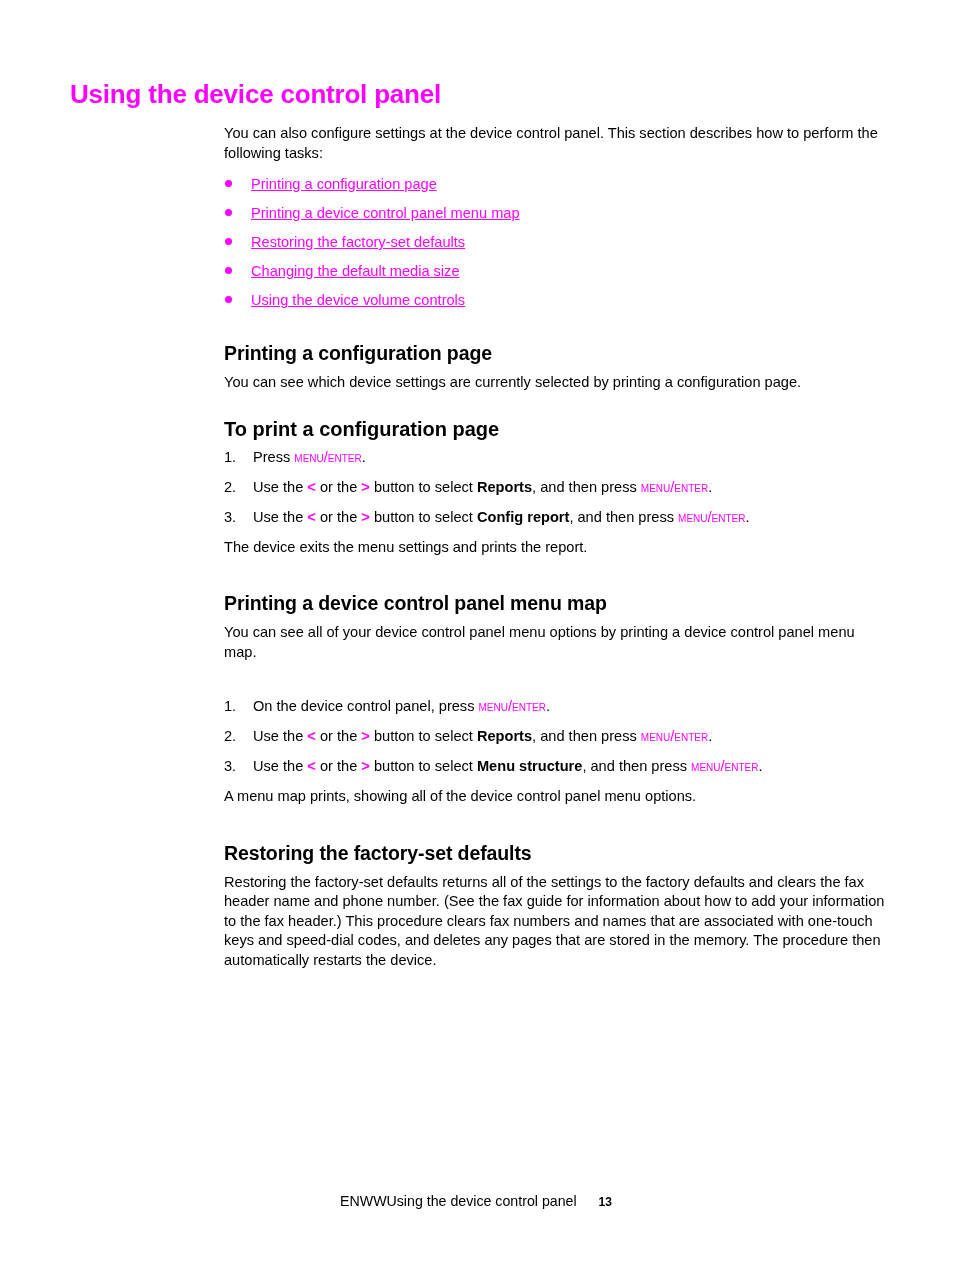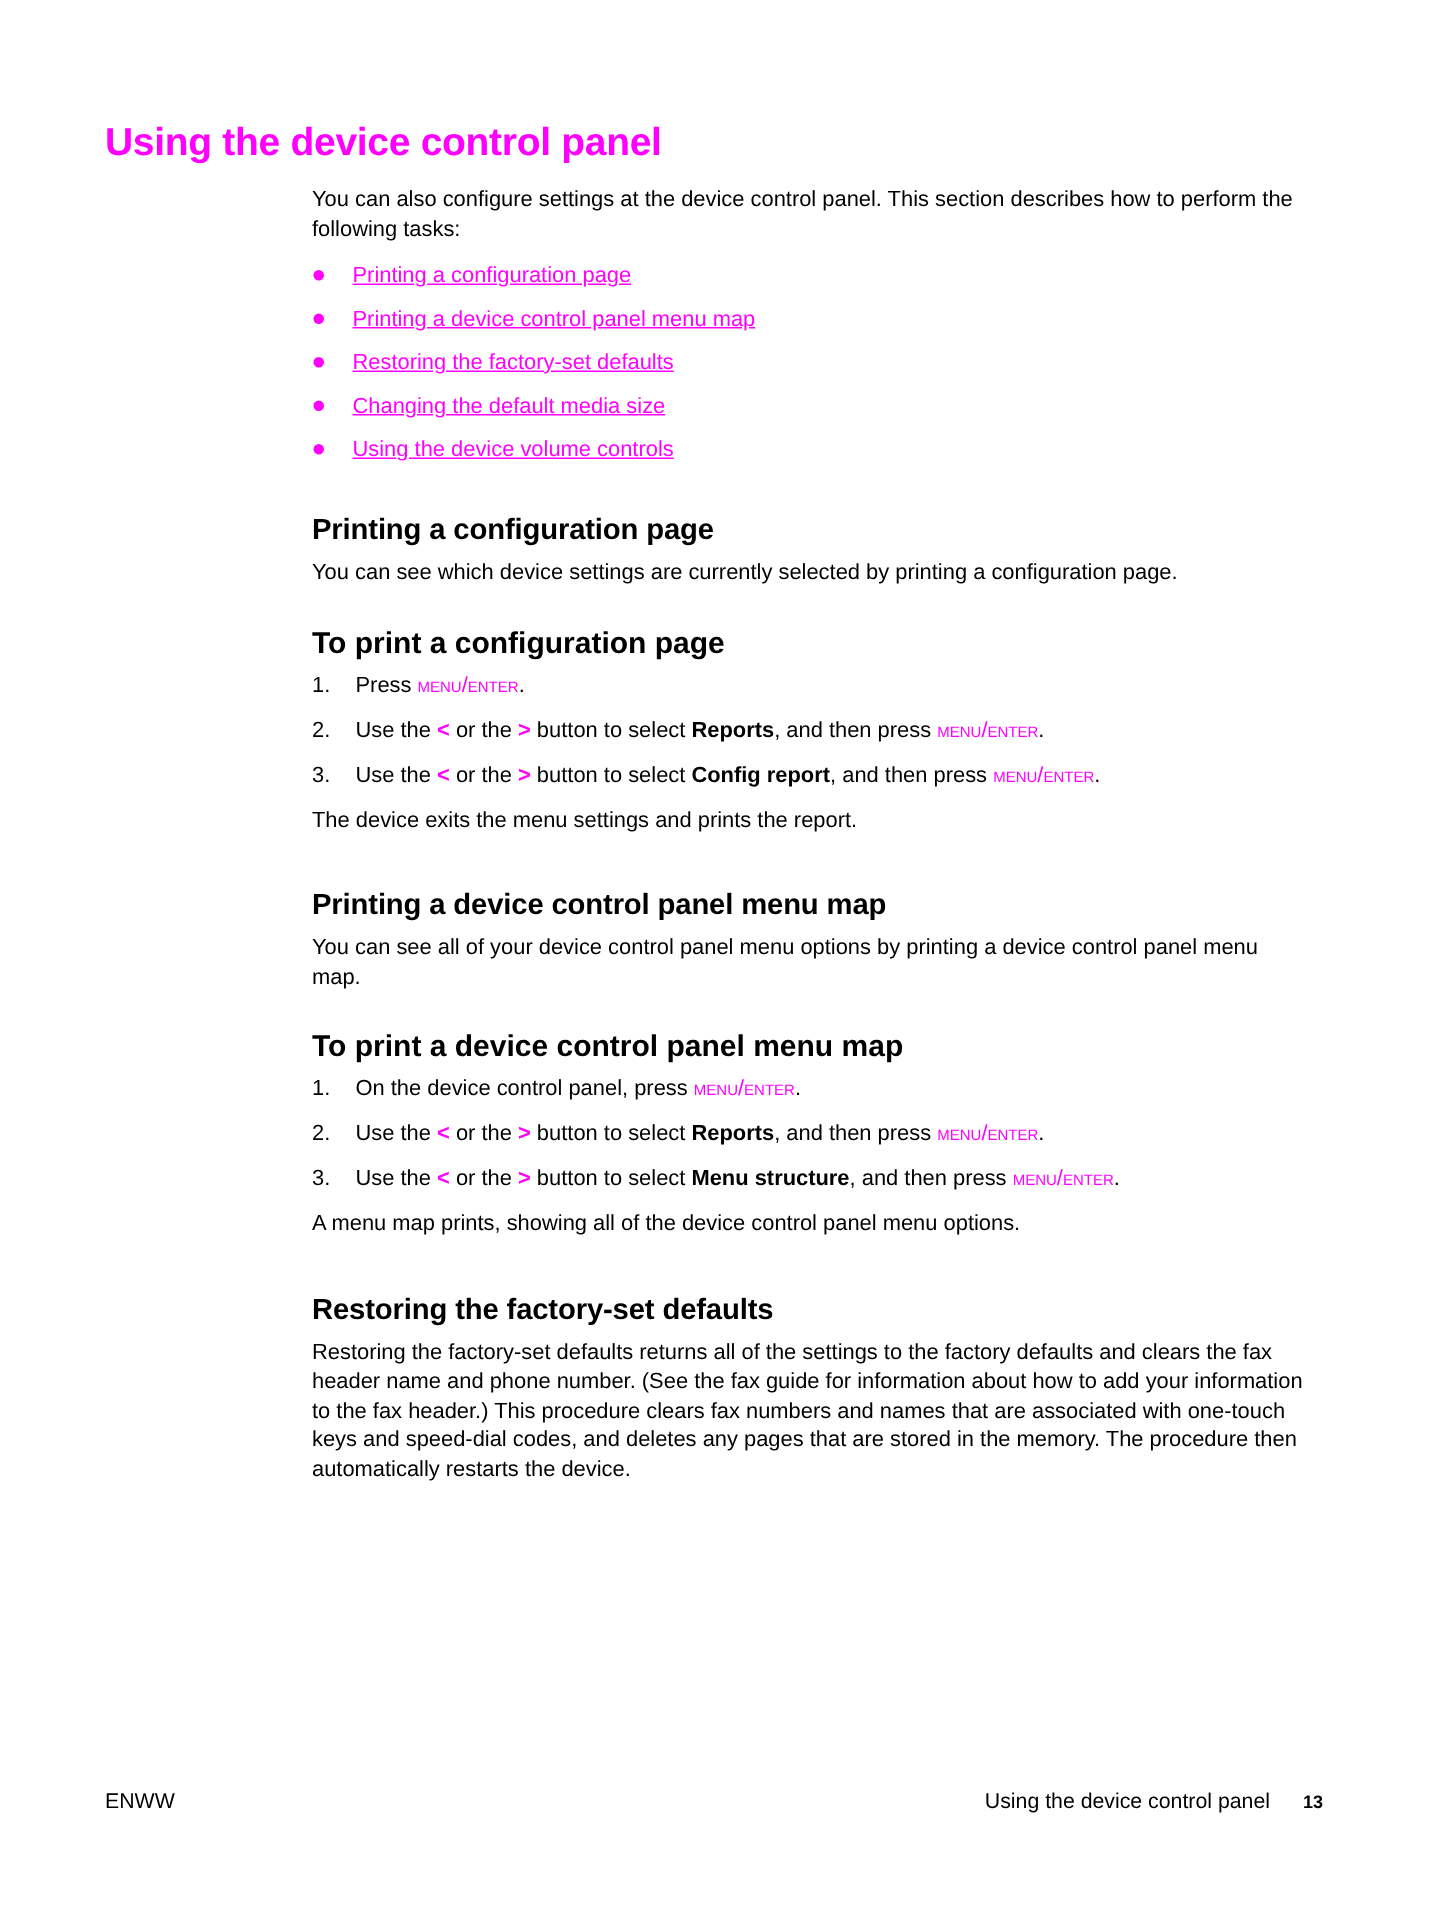--- a/index.html
+++ b/index.html
@@ -32,21 +32,21 @@
     font-weight: bold;
     color: #ff00ff;
     letter-spacing: -0.2px;
     line-height: 32px;
     white-space: nowrap;
   }
 
   
   .content {
     position: absolute;
-    left: 208px;
+    left: 224px;
     top: 124px;
     width: 662px;
   }
 
   .para {
     font-size: 14.6px;
     line-height: 19.5px;
     color: #000;
     margin: 0;
   }
@@ -142,21 +142,21 @@
   .sp-section      { height: 34px; }
 
   
   .footer {
     position: absolute;
     left: 70px;
     top: 1193px;
     width: 812px;
     display: flex;
     align-items: baseline;
-    justify-content: space-between;
+    justify-content: center;
     font-size: 14.2px;
   }
   .footer-left { color: #000; }
   .footer-right {
     display: flex;
     align-items: baseline;
     gap: 22px;
   }
   .footer-pageno { font-weight: bold; font-size: 12px; }
 </style>
@@ -192,21 +192,20 @@
           <li><span class="num">1.</span><span><span>Press </span><span class="key">Menu/Enter</span><span>.</span></span></li>
           <li><span class="num">2.</span><span><span>Use the </span><span class="arrow">&lt;</span><span> or the </span><span class="arrow">&gt;</span><span> button to select </span><span class="b">Reports</span><span>, and then press </span><span class="key">Menu/Enter</span><span>.</span></span></li>
           <li><span class="num">3.</span><span><span>Use the </span><span class="arrow">&lt;</span><span> or the </span><span class="arrow">&gt;</span><span> button to select </span><span class="b">Config report</span><span>, and then press </span><span class="key">Menu/Enter</span><span>.</span></span></li>
         </ol>
         <p class="para">The device exits the menu settings and prints the report.</p>
         <div class="sp-section"></div>
         <h2 class="section-heading">Printing a device control panel menu map</h2>
         <div class="sp-h2-body"></div>
         <p class="para">You can see all of your device control panel menu options by printing a device control panel menu map.</p>
         <div class="sp-body-h3"></div>
-        <h3 class="sub-heading">To print a device control panel menu map</h3>
         <div class="sp-h3-steps"></div>
         <ol class="steps">
           <li><span class="num">1.</span><span><span>On the device control panel, press </span><span class="key">Menu/Enter</span><span>.</span></span></li>
           <li><span class="num">2.</span><span><span>Use the </span><span class="arrow">&lt;</span><span> or the </span><span class="arrow">&gt;</span><span> button to select </span><span class="b">Reports</span><span>, and then press </span><span class="key">Menu/Enter</span><span>.</span></span></li>
           <li><span class="num">3.</span><span><span>Use the </span><span class="arrow">&lt;</span><span> or the </span><span class="arrow">&gt;</span><span> button to select </span><span class="b">Menu structure</span><span>, and then press </span><span class="key">Menu/Enter</span><span>.</span></span></li>
         </ol>
         <p class="para">A menu map prints, showing all of the device control panel menu options.</p>
         <div class="sp-section"></div>
         <h2 class="section-heading">Restoring the factory-set defaults</h2>
         <div class="sp-h2-body"></div>

